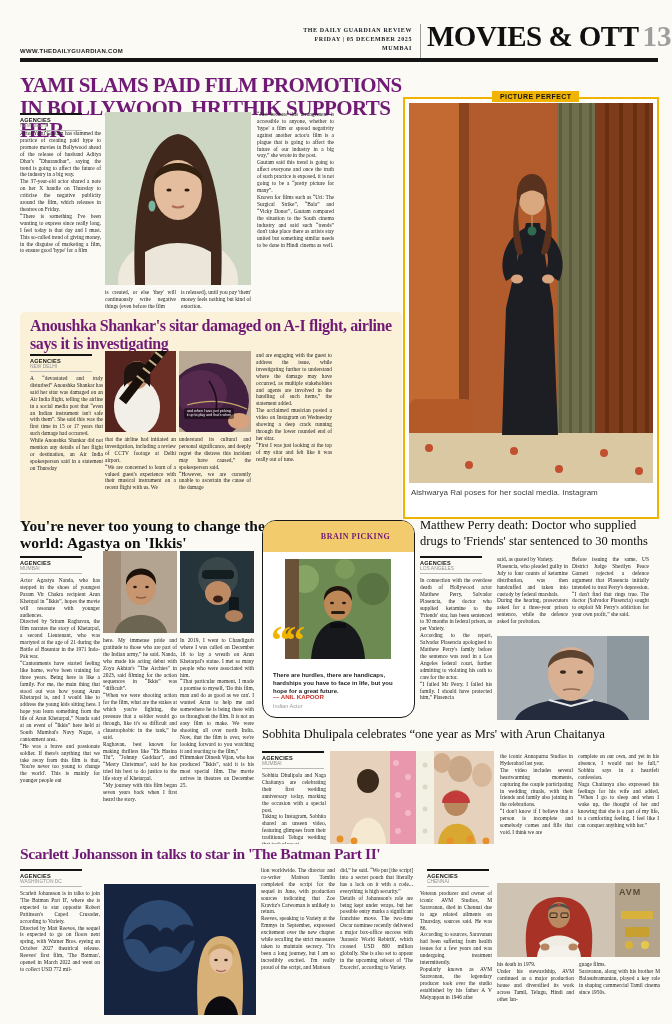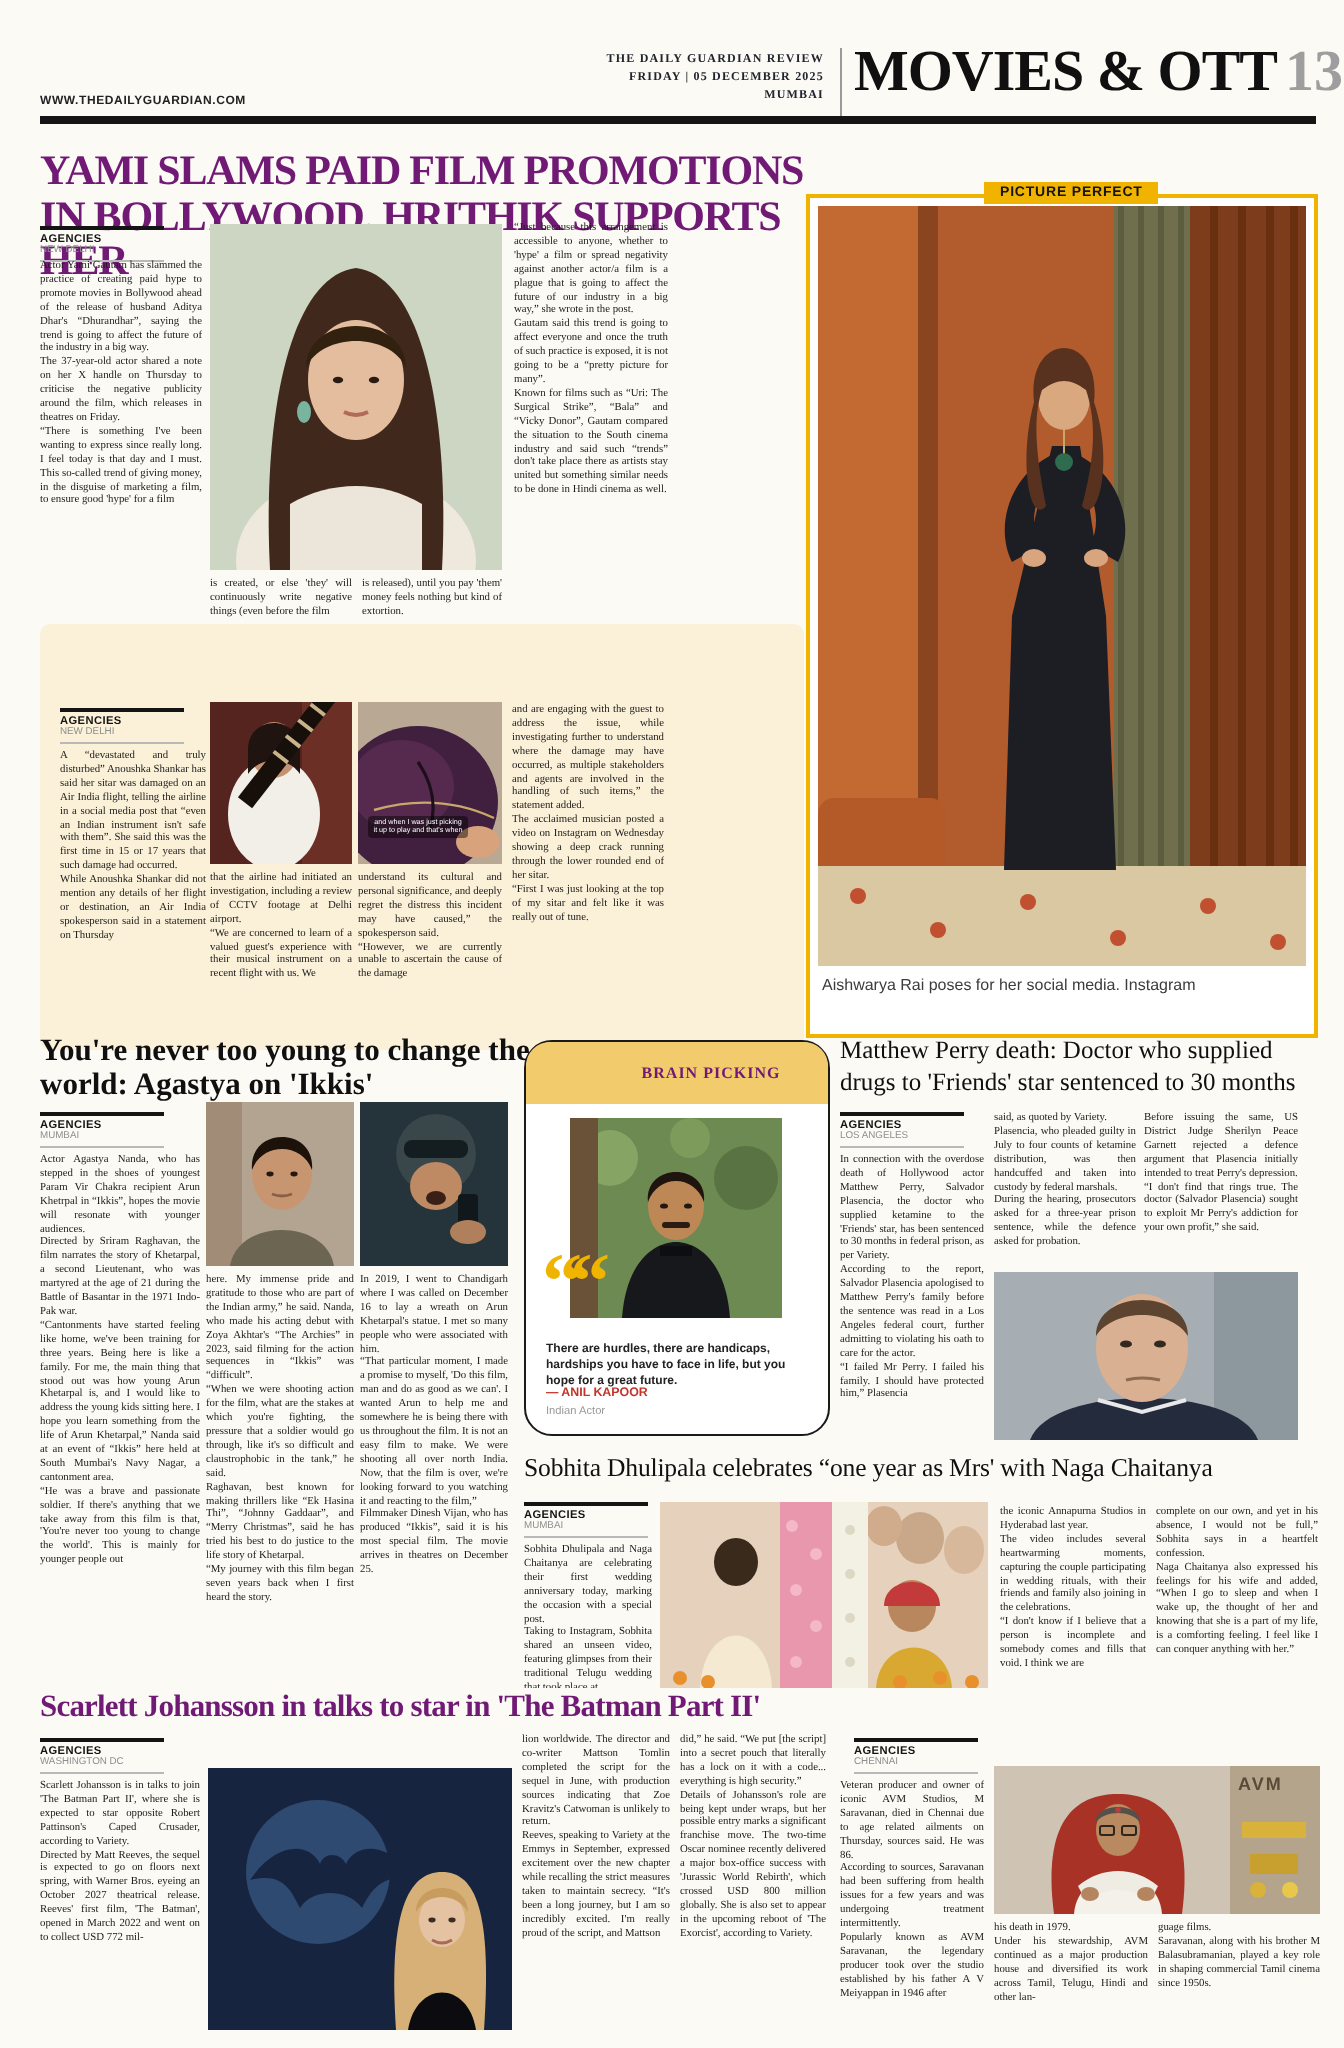--- a/index.html
+++ b/index.html
@@ -109,20 +109,21 @@
         <path d="M108 98 C104 62 142 62 138 98 C148 128 140 160 132 150 C140 120 138 104 134 92 C126 86 120 86 112 92 C108 104 108 120 114 150 C106 160 100 128 108 98 Z" fill="#58321f"></path>
         <path d="M123 112 L123 124" stroke="#c8a86a" stroke-width="1"></path>
         <circle cx="123" cy="128" r="4.5" fill="#2e6b4f"></circle>
       </svg>
     </div>
     <div class="abs caption" style="left:6px;top:389px;width:238px;font-size:8px;">Aishwarya Rai poses for her social media. Instagram</div>
   </div>
   <div class="abs badge" style="left:492px;top:91px;">PICTURE PERFECT</div>
 
   <div class="abs" style="left:20px;top:312px;width:382px;height:213px;background:#FBF1D9;border-radius:5px;"></div>
+  <div class="abs h-sans" style="left:30px;top:317px;width:366px;font-size:16px;line-height:1.12;letter-spacing:-.4px;">Anoushka Shankar's sitar damaged on A-I flight, airline says it is investigating</div>
   <div class="abs byline" style="left:30px;top:354px;">
     <div class="agency">AGENCIES</div>
     <div class="loc">NEW DELHI</div>
   </div>
   <div class="abs col" style="left:30px;top:375px;width:73px;height:143px;">A “devastated and truly disturbed” Anoushka Shankar has said her sitar was damaged on an Air India flight, telling the airline in a social media post that “even an Indian instrument isn't safe with them”. She said this was the first time in 15 or 17 years that such damage had occurred.
 While Anoushka Shankar did not mention any details of her flight or destination, an Air India spokesperson said in a statement on Thursday</div>
   <div class="photo" style="left:105px;top:351px;width:71px;height:81px;">
     <svg viewBox="0 0 71 81" preserveAspectRatio="none">
       <rect width="71" height="81" fill="#56241e"></rect>
       <rect x="46" width="25" height="81" fill="#6b2f26"></rect>
@@ -245,21 +246,21 @@
       <path d="M18 84 C28 56 122 56 132 84 Z" fill="#232b3d"></path>
       <ellipse cx="74" cy="38" rx="23" ry="27" fill="#d9b091"></ellipse>
       <path d="M51 32 C51 8 97 8 97 32 C88 18 60 18 51 32 Z" fill="#5d4430"></path>
       <ellipse cx="66" cy="36" rx="3" ry="1.8" fill="#33281e"></ellipse>
       <ellipse cx="83" cy="36" rx="3" ry="1.8" fill="#33281e"></ellipse>
       <path d="M66 54 Q74 52 83 54" stroke="#8d6a52" stroke-width="1.6" fill="none"></path>
       <path d="M52 64 L74 70 L96 64" stroke="#e8e8ea" stroke-width="2" fill="none"></path>
     </svg>
   </div>
 
-  <div class="abs h-serif" style="left:262px;top:727px;width:400px;font-size:12.8px;letter-spacing:-.1px;">Sobhita Dhulipala celebrates “one year as Mrs' with Naga Chaitanya</div>
+  <div class="abs h-serif" style="left:262px;top:727px;width:400px;font-size:12.8px;letter-spacing:-.1px;">Sobhita Dhulipala celebrates “one year as Mrs' with Arun Chaitanya</div>
   <div class="abs byline" style="left:262px;top:751px;">
     <div class="agency">AGENCIES</div>
     <div class="loc">MUMBAI</div>
   </div>
   <div class="abs col" style="left:262px;top:772px;width:64px;height:72px;">Sobhita Dhulipala and Naga Chaitanya are celebrating their first wedding anniversary today, marking the occasion with a special post.
 Taking to Instagram, Sobhita shared an unseen video, featuring glimpses from their traditional Telugu wedding that took place at</div>
   <div class="photo" style="left:330px;top:751px;width:164px;height:93px;">
     <svg viewBox="0 0 164 93" preserveAspectRatio="none">
       <rect width="164" height="93" fill="#e6d2bc"></rect>
       <ellipse cx="130" cy="18" rx="12" ry="13" fill="#c8a888"></ellipse>

